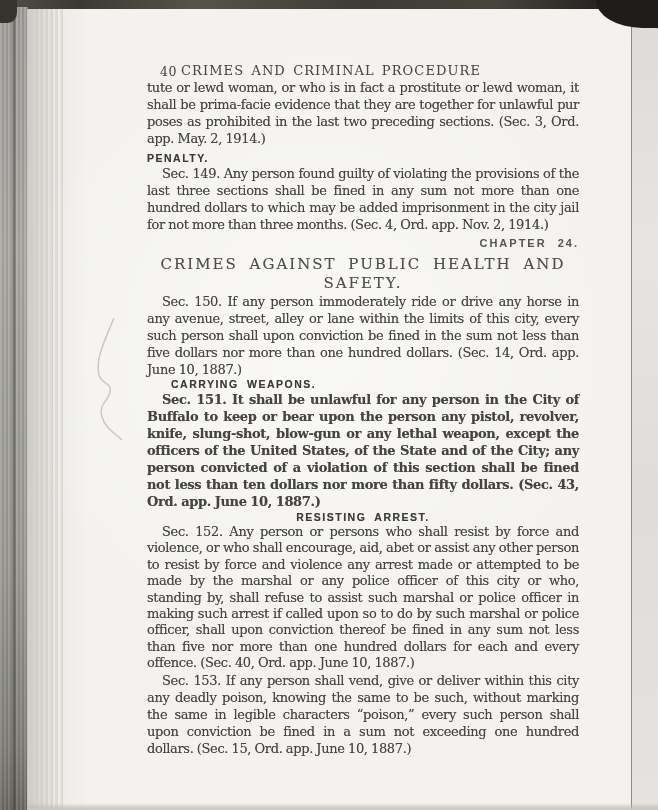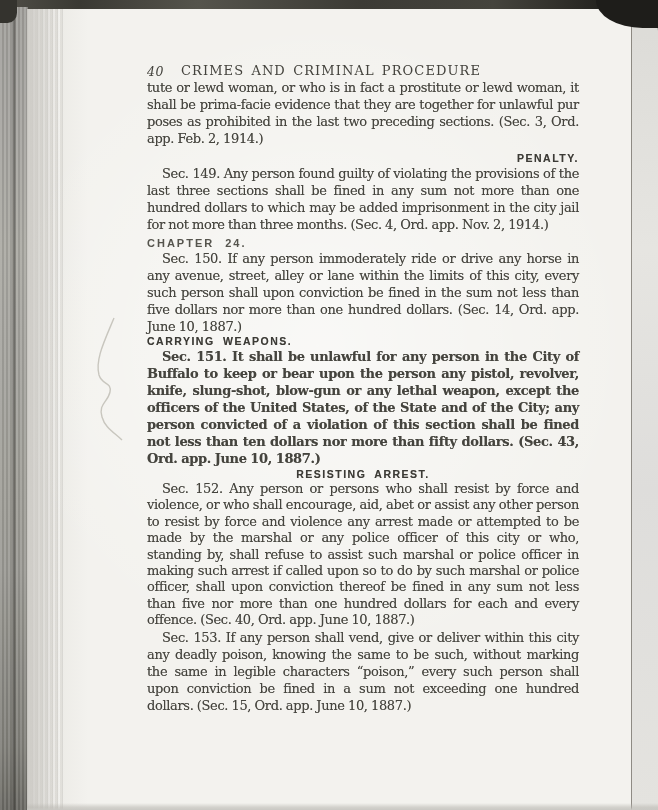--- a/index.html
+++ b/index.html
@@ -58,50 +58,50 @@
   }
   
   .pencil{position:absolute;left:88px;top:314px;}
 
   
   .text-col{
     position:absolute;left:147px;top:63px;width:432px;
     color:#48473f;
   }
   .header-row{position:relative;height:16px;font-size:13px;letter-spacing:1.1px;color:#44433d;}
-  .pagenum{position:absolute;left:0;top:1px;font-size:12.5px;letter-spacing:.5px;font-style:italic;}
+  .pagenum{position:absolute;left:13px;top:1px;font-size:12.5px;letter-spacing:.5px;}
   .runtitle{text-align:left;padding-left:34px;word-spacing:2px;}
 
   p.bodypara{
     margin:0;font-size:13px;line-height:17px;text-align:justify;
     letter-spacing:-.35px;word-spacing:-.4px;color:#45443e;
     text-shadow:0 0 .5px rgba(70,68,60,.5);
   }
   p.indent{text-indent:15px;}
   .sechead{
     margin:0;font-family:"Liberation Sans", sans-serif;font-weight:bold;
     font-size:10.5px;line-height:13px;letter-spacing:1.5px;word-spacing:4px;
     color:#3c3b36;text-shadow:0 0 .4px rgba(60,58,52,.5);
   }
   .chapnum{
-    margin:4px 0 0 0;text-align:left;font-family:"Liberation Sans", sans-serif;
+    margin:4px 0 0 0;text-align:right;font-family:"Liberation Sans", sans-serif;
     font-weight:bold;font-size:11px;line-height:13px;letter-spacing:2px;word-spacing:6px;
     color:#55544d;
   }
   .chaptitle{
     margin:5px 0 0 0;text-align:center;font-size:15px;line-height:19px;
     letter-spacing:2px;word-spacing:5px;color:#514f49;
     text-shadow:0 0 .5px rgba(80,78,70,.45);
   }
   .mt-intro{margin-top:19px;}
-  .mt-penalty{margin-top:5px;text-align:right;}
+  .mt-penalty{margin-top:5px;}
   .mt-149{margin-top:9px;}
   .mt-immoderate{margin-top:8px;}
   .mt-150{margin-top:9px;}
-  .mt-carrying{margin-top:0px;}
+  .mt-carrying{margin-top:0px;margin-left:24px;}
   .mt-151{margin-top:8px;font-weight:bold;}
   .mt-resisting{margin-top:1px;text-align:center;}
   .mt-152{margin-top:7px;}
   p.tight{line-height:16.4px;}
   .mt-poisons{margin-top:1px;}
   .mt-153{margin-top:7px;}
 </style>
 </head>
 <body>
 
@@ -119,26 +119,27 @@
     <path d="M 26 4 C 16 28 7 46 11 61 C 14 71 24 68 22 78 C 20 88 10 90 14 103 C 17 114 27 119 34 126" fill="none" stroke="#bdbab1" stroke-width="1.4" opacity="0.8"></path>
   </svg>
 
   <div class="text-col">
 
     <div class="header-row">
       <span class="pagenum">40</span>
       <div class="runtitle">CRIMES AND CRIMINAL PROCEDURE</div>
     </div>
 
-    <p class="bodypara mt-intro">tute or lewd woman, or who is in fact a prostitute or lewd woman, it shall be prima-facie evidence that they are together for unlawful pur poses as prohibited in the last two preceding sections.  (Sec. 3, Ord. app. Feb. 2, 1914.)</p>
+    <p class="bodypara mt-intro">tute or lewd woman, or who is in fact a prostitute or lewd woman, it shall be prima-facie evidence that they are together for unlawful pur poses as prohibited in the last two preceding sections.  (Sec. 3, Ord. app. May. 2, 1914.)</p>
 
     <h3 class="sechead mt-penalty">PENALTY.</h3>
     <p class="bodypara indent mt-149">Sec. 149.  Any person found guilty of violating the provisions of the last three sections shall be fined in any sum not more than one hundred dollars to which may be added imprisonment in the city jail for not more than three months.  (Sec. 4, Ord. app. Nov. 2, 1914.)</p>
 
     <div class="chapnum">CHAPTER 24.</div>
+    <div class="chaptitle">CRIMES AGAINST PUBLIC HEALTH AND SAFETY.</div>
 
     <p class="bodypara indent mt-150">Sec. 150.  If any person immoderately ride or drive any horse in any avenue, street, alley or lane within the limits of this city, every such person shall upon conviction be fined in the sum not less than five dollars nor more than one hundred dollars.  (Sec. 14, Ord. app. June 10, 1887.)</p>
 
     <h3 class="sechead mt-carrying">CARRYING WEAPONS.</h3>
     <p class="bodypara indent mt-151">Sec. 151.  It shall be unlawful for any person in the City of Buffalo to keep or bear upon the person any pistol, revolver, knife, slung-shot, blow-gun or any lethal weapon, except the officers of the United States, of the State and of the City; any person convicted of a violation of this section shall be fined not less than ten dollars nor more than fifty dollars.  (Sec. 43, Ord. app. June 10, 1887.)</p>
 
     <h3 class="sechead mt-resisting">RESISTING ARREST.</h3>
     <p class="bodypara indent tight mt-152">Sec. 152.  Any person or persons who shall resist by force and violence, or who shall encourage, aid, abet or assist any other person to resist by force and violence any arrest made or attempted to be made by the marshal or any police officer of this city or who, standing by, shall refuse to assist such marshal or police officer in making such arrest if called upon so to do by such marshal or police officer, shall upon conviction thereof be fined in any sum not less than five nor more than one hundred dollars for each and every offence.  (Sec. 40, Ord. app. June 10, 1887.)</p>
 
     <p class="bodypara indent mt-153">Sec. 153.  If any person shall vend, give or deliver within this city any deadly poison, knowing the same to be such, without marking the same in legible characters “poison,” every such person shall upon conviction be fined in a sum not exceeding one hundred dollars.  (Sec. 15, Ord. app. June 10, 1887.)</p>

